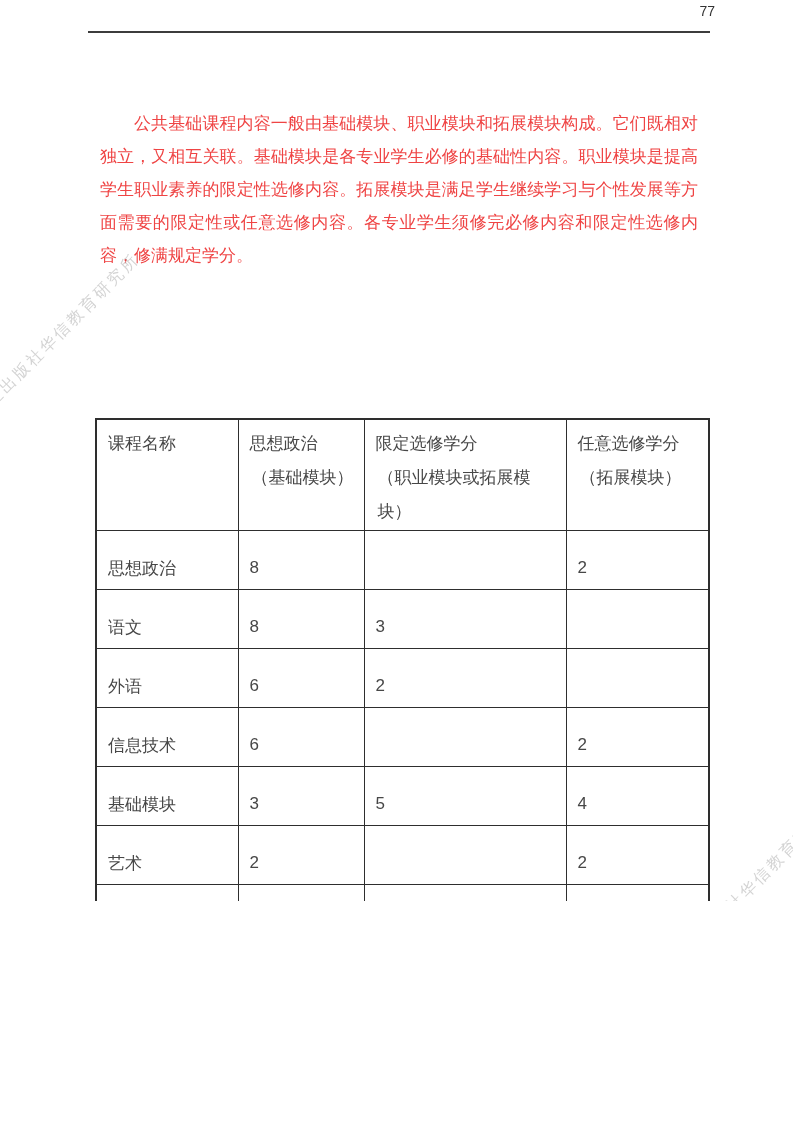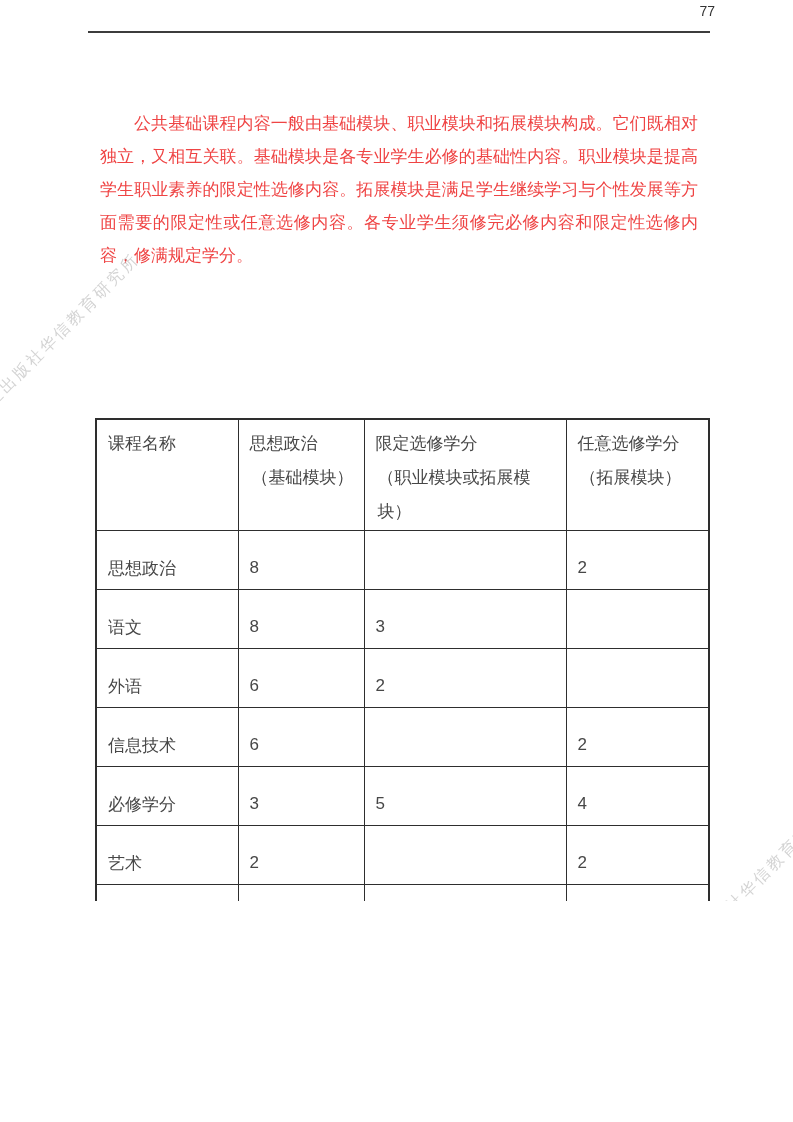--- a/index.html
+++ b/index.html
@@ -143,21 +143,21 @@
         <td>2</td>
         <td></td>
       </tr>
       <tr>
         <td>信息技术</td>
         <td>6</td>
         <td></td>
         <td>2</td>
       </tr>
       <tr>
-        <td>必修学分</td>
+        <td>基础模块</td>
         <td>3</td>
         <td>5</td>
         <td>4</td>
       </tr>
       <tr>
         <td>艺术</td>
         <td>2</td>
         <td></td>
         <td>2</td>
       </tr>

